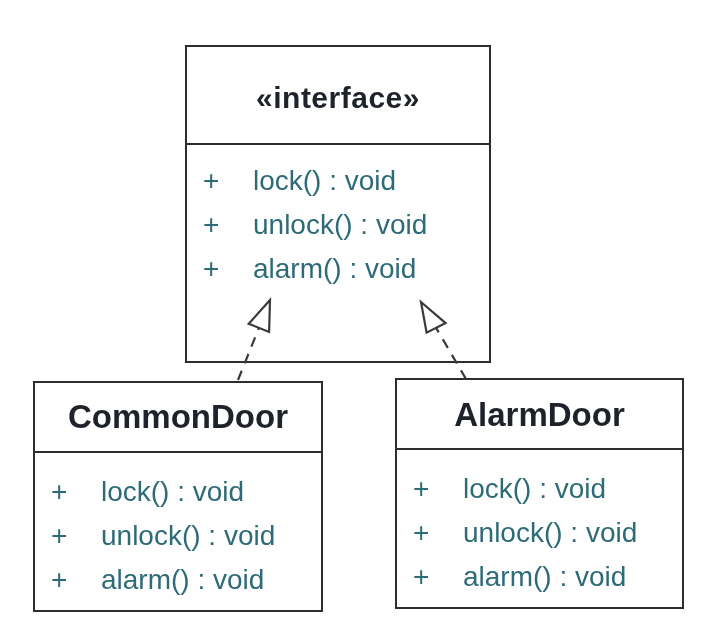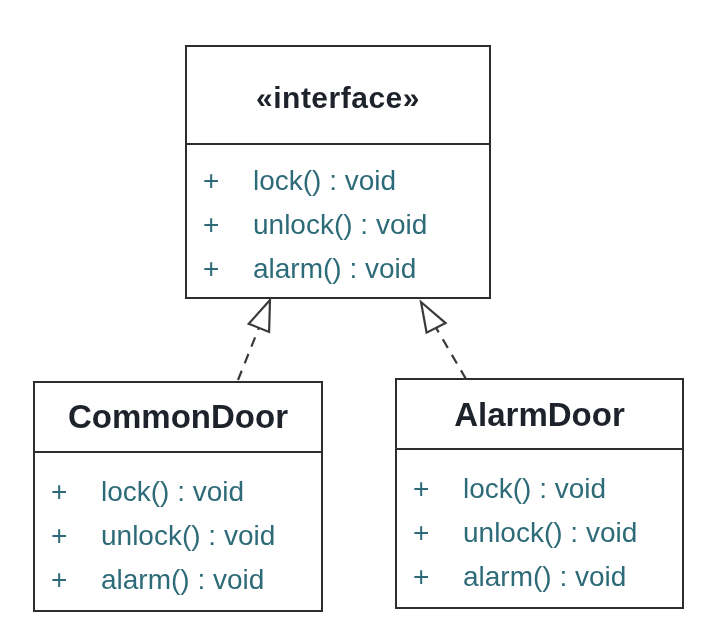--- a/index.html
+++ b/index.html
@@ -66,21 +66,21 @@
     font-size:21px;line-height:24px;
     color:var(--watermark-text);
     opacity:0.9;white-space:nowrap;z-index:5;
   }
 </style>
 </head>
 <body>
 
 <div class="canvas">
 
-  <div class="uml-box" style="left:185px;top:45px;width:306px;height:254px;">
+  <div class="uml-box" style="left:185px;top:45px;width:306px;height:318px;">
     <div class="uml-title" style="height:98px;">
       <div class="stereotype">«interface»</div>
     </div>
     <div class="uml-methods" style="height:150px;">
       <div class="method-row">
         <span class="method-vis">+</span>
         <span class="method-sig">lock() : void</span>
       </div>
       <div class="method-row">
         <span class="method-vis">+</span>

